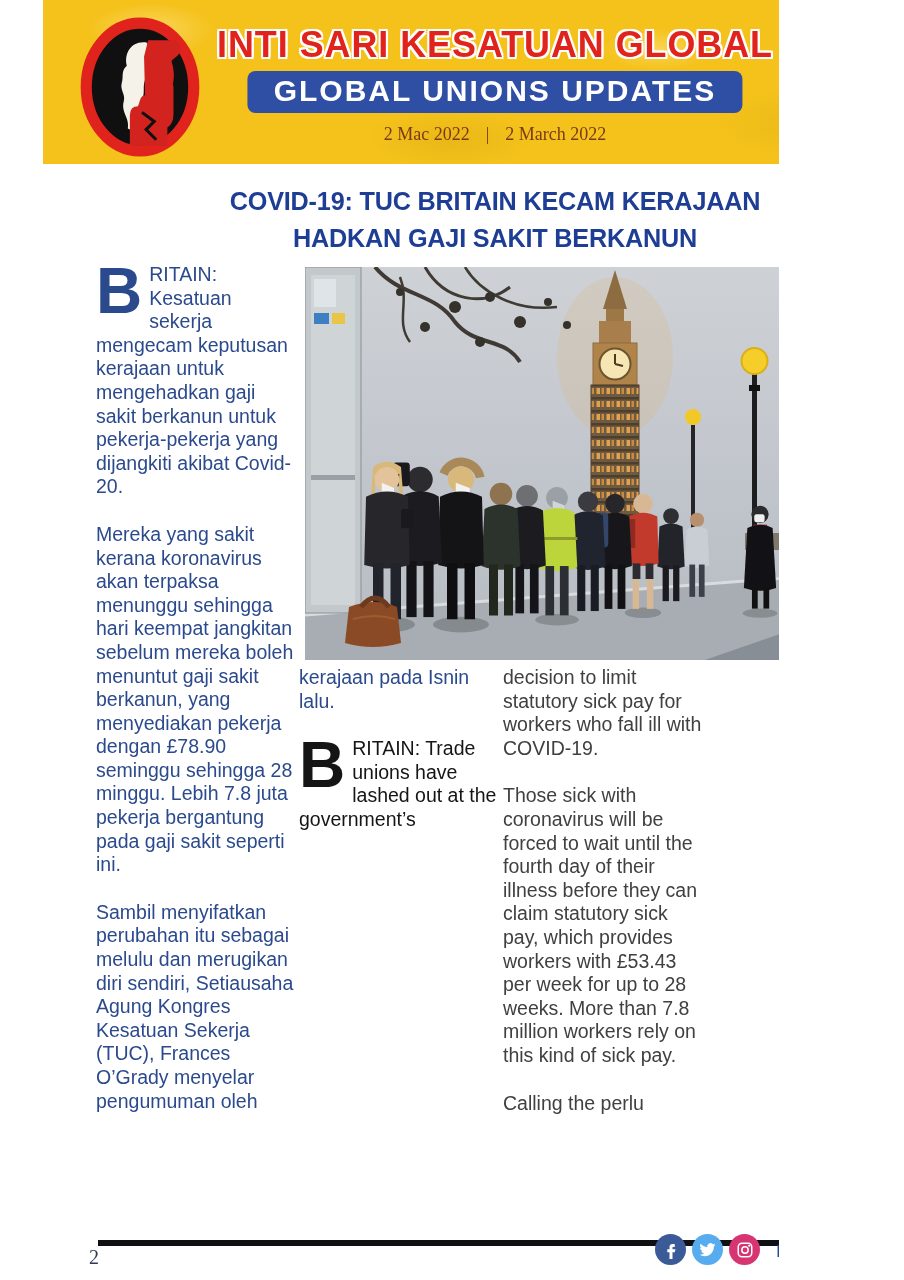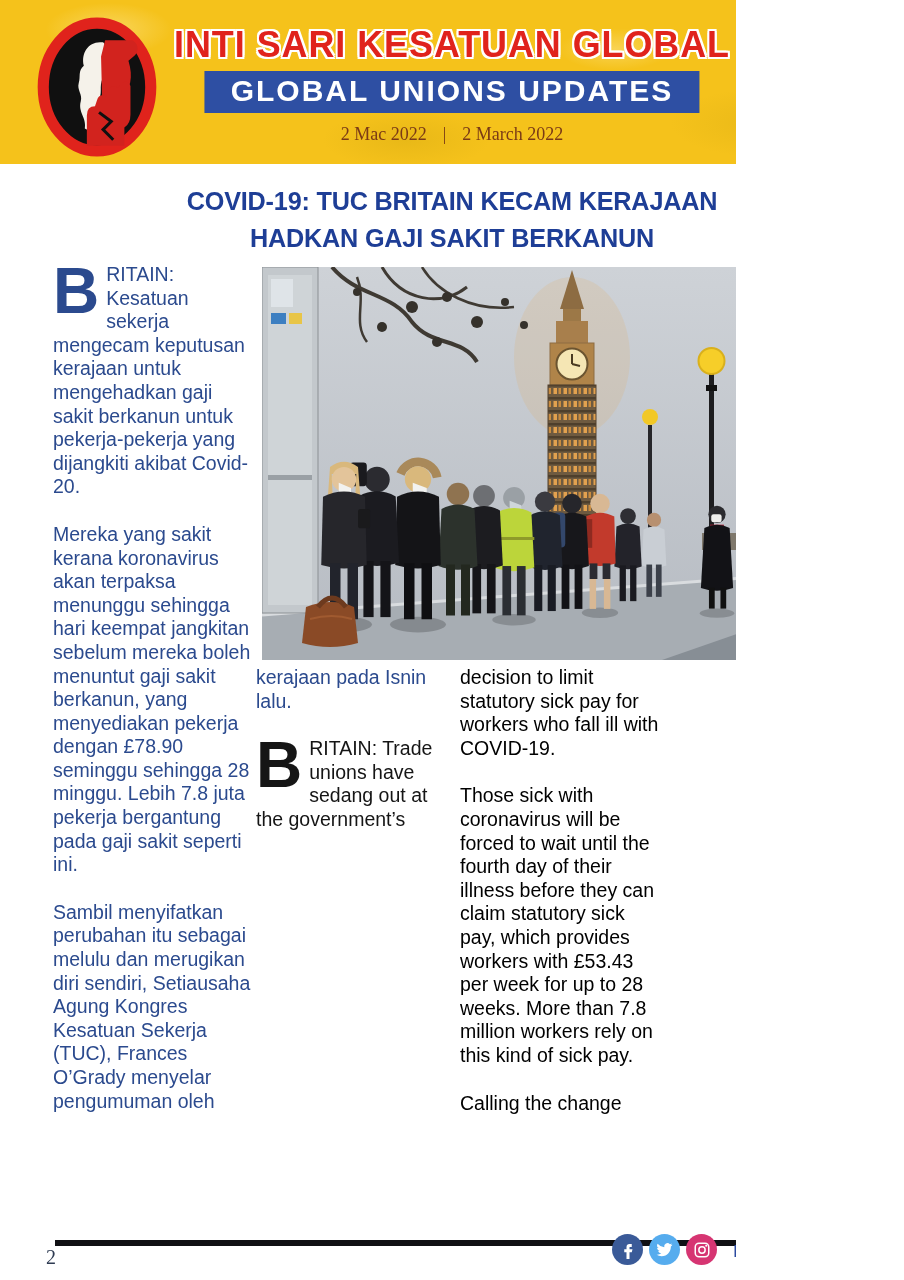--- a/index.html
+++ b/index.html
@@ -1,54 +1,54 @@
 <!DOCTYPE html>
 <html><head>
 <meta charset="utf-8">
 <style>
   html,body{margin:0;padding:0;}
   body{background:#ffffff;font-family:"Liberation Sans",sans-serif;}
-  .page{position:relative;width:736px;height:1280px;background:#ffffff;overflow:hidden;}
+  .page{position:relative;width:736px;height:1280px;background:#ffffff;overflow:hidden;margin-left:43px;}
 
   
   .masthead{position:absolute;left:0;top:0;width:904px;height:164px;
     background-color:#F5C21B;
     background-image:
       radial-gradient(90px 38px at 12% 18%, rgba(255,238,170,.45), transparent 70%),
       radial-gradient(120px 42px at 45% 85%, rgba(222,176,20,.55), transparent 70%),
       radial-gradient(80px 30px at 68% 30%, rgba(255,238,170,.4), transparent 70%),
       radial-gradient(140px 50px at 85% 75%, rgba(222,176,20,.5), transparent 70%),
       radial-gradient(70px 26px at 30% 55%, rgba(231,185,28,.6), transparent 70%);
   }
   .logo-left{position:absolute;left:33px;top:16px;width:128px;height:142px;}
   .logo-right{position:absolute;right:18px;top:18px;width:132px;height:132px;}
   .mast-center{position:absolute;left:50%;top:24px;transform:translateX(-50%);text-align:center;white-space:nowrap;}
   .mast-title-red{font-size:37px;font-weight:800;color:#E0231C;letter-spacing:1px;
     transform:scaleX(.97);
     text-shadow:-2px -2px 0 #fff,2px -2px 0 #fff,-2px 2px 0 #fff,2px 2px 0 #fff,0 -2px 0 #fff,0 2px 0 #fff,-2px 0 0 #fff,2px 0 0 #fff;}
   .mast-banner{display:inline-block;margin-top:5px;background:#2E4FA3;color:#fff;
-    font-size:30px;font-weight:800;letter-spacing:2px;padding:3px 26px 5px;}
+    font-size:30px;font-weight:800;letter-spacing:2px;padding:3px 26px 5px;border-radius:8px;}
   .mast-date{margin-top:11px;font-family:"Liberation Serif",serif;font-size:18px;color:#7A3A16;text-align:center;}
   .mast-date .sep{display:inline-block;margin:0 16px;}
 
   
   .headline{position:absolute;left:0;top:183px;width:904px;text-align:center;color:#1E3E96;
     font-weight:800;font-size:26px;line-height:37px;letter-spacing:-.2px;}
   .headline div{transform:scaleX(.97);}
 
   
   .photo{position:absolute;left:262px;top:267px;width:622px;height:393px;}
   .photo svg{display:block;width:100%;height:100%;}
 
   
   .col{position:absolute;width:200px;font-size:19.5px;line-height:23.6px;color:#2B4A8E;}
   .col p{margin:0 0 24px 0;}
   .col-1{left:53px;top:263px;}
   .col-2{left:256px;top:666px;}
-  .col-3{left:460px;top:666px;color:#000000;}
+  .col-3{left:460px;top:666px;color:#404040;}
   .col-4{left:664px;top:666px;color:#151515;}
   .dropcap{float:left;font-size:64px;line-height:50px;font-weight:700;padding:3px 7px 0 0;}
   .para-black{color:#151515;}
 
   
   .footer-rule{position:absolute;left:55px;top:1240px;width:796px;height:6px;background:#101014;}
   .page-number{position:absolute;left:46px;top:1246px;font-family:"Liberation Serif",serif;
     font-size:20px;color:#2e3b52;}
   .social{position:absolute;left:612px;top:1234px;display:flex;align-items:center;gap:6px;}
   .social .icon{width:31px;height:31px;border-radius:50%;display:flex;align-items:center;justify-content:center;}
@@ -373,27 +373,27 @@
   </div>
 
   <div class="col col-1">
     <p><span class="dropcap">B</span><span>RITAIN: Kesatuan sekerja mengecam keputusan kerajaan untuk mengehadkan gaji sakit berkanun untuk pekerja-pekerja yang dijangkiti akibat Covid-20.</span></p>
     <p>Mereka yang sakit kerana koronavirus akan terpaksa menunggu sehingga hari keempat jangkitan sebelum mereka boleh menuntut gaji sakit berkanun, yang menyediakan pekerja dengan £78.90 seminggu sehingga 28 minggu. Lebih 7.8 juta pekerja bergantung pada gaji sakit seperti ini.</p>
     <p>Sambil menyifatkan perubahan itu sebagai melulu dan merugikan diri sendiri, Setiausaha Agung Kongres Kesatuan Sekerja (TUC), Frances O’Grady menyelar pengumuman oleh</p>
   </div>
 
   <div class="col col-2">
     <p>kerajaan pada Isnin lalu.</p>
-    <p class="para-black"><span class="dropcap">B</span><span>RITAIN: Trade unions have sedang out at the government’s</span></p>
+    <p class="para-black"><span class="dropcap">B</span><span>RITAIN: Trade unions have lashed out at the government’s</span></p>
   </div>
 
   <div class="col col-3">
     <p>decision to limit statutory sick pay for workers who fall ill with COVID-19.</p>
     <p>Those sick with coronavirus will be forced to wait until the fourth day of their illness before they can claim statutory sick pay, which provides workers with £53.43 per week for up to 28 weeks. More than 7.8 million workers rely on this kind of sick pay.</p>
-    <p>Calling the change</p>
+    <p>Calling the perlu</p>
   </div>
 
   <div class="col col-4">
   </div>
 
   <div class="footer-rule"></div>
   <div class="page-number">2</div>
 
   <div class="social">
     <div class="icon icon-fb">

